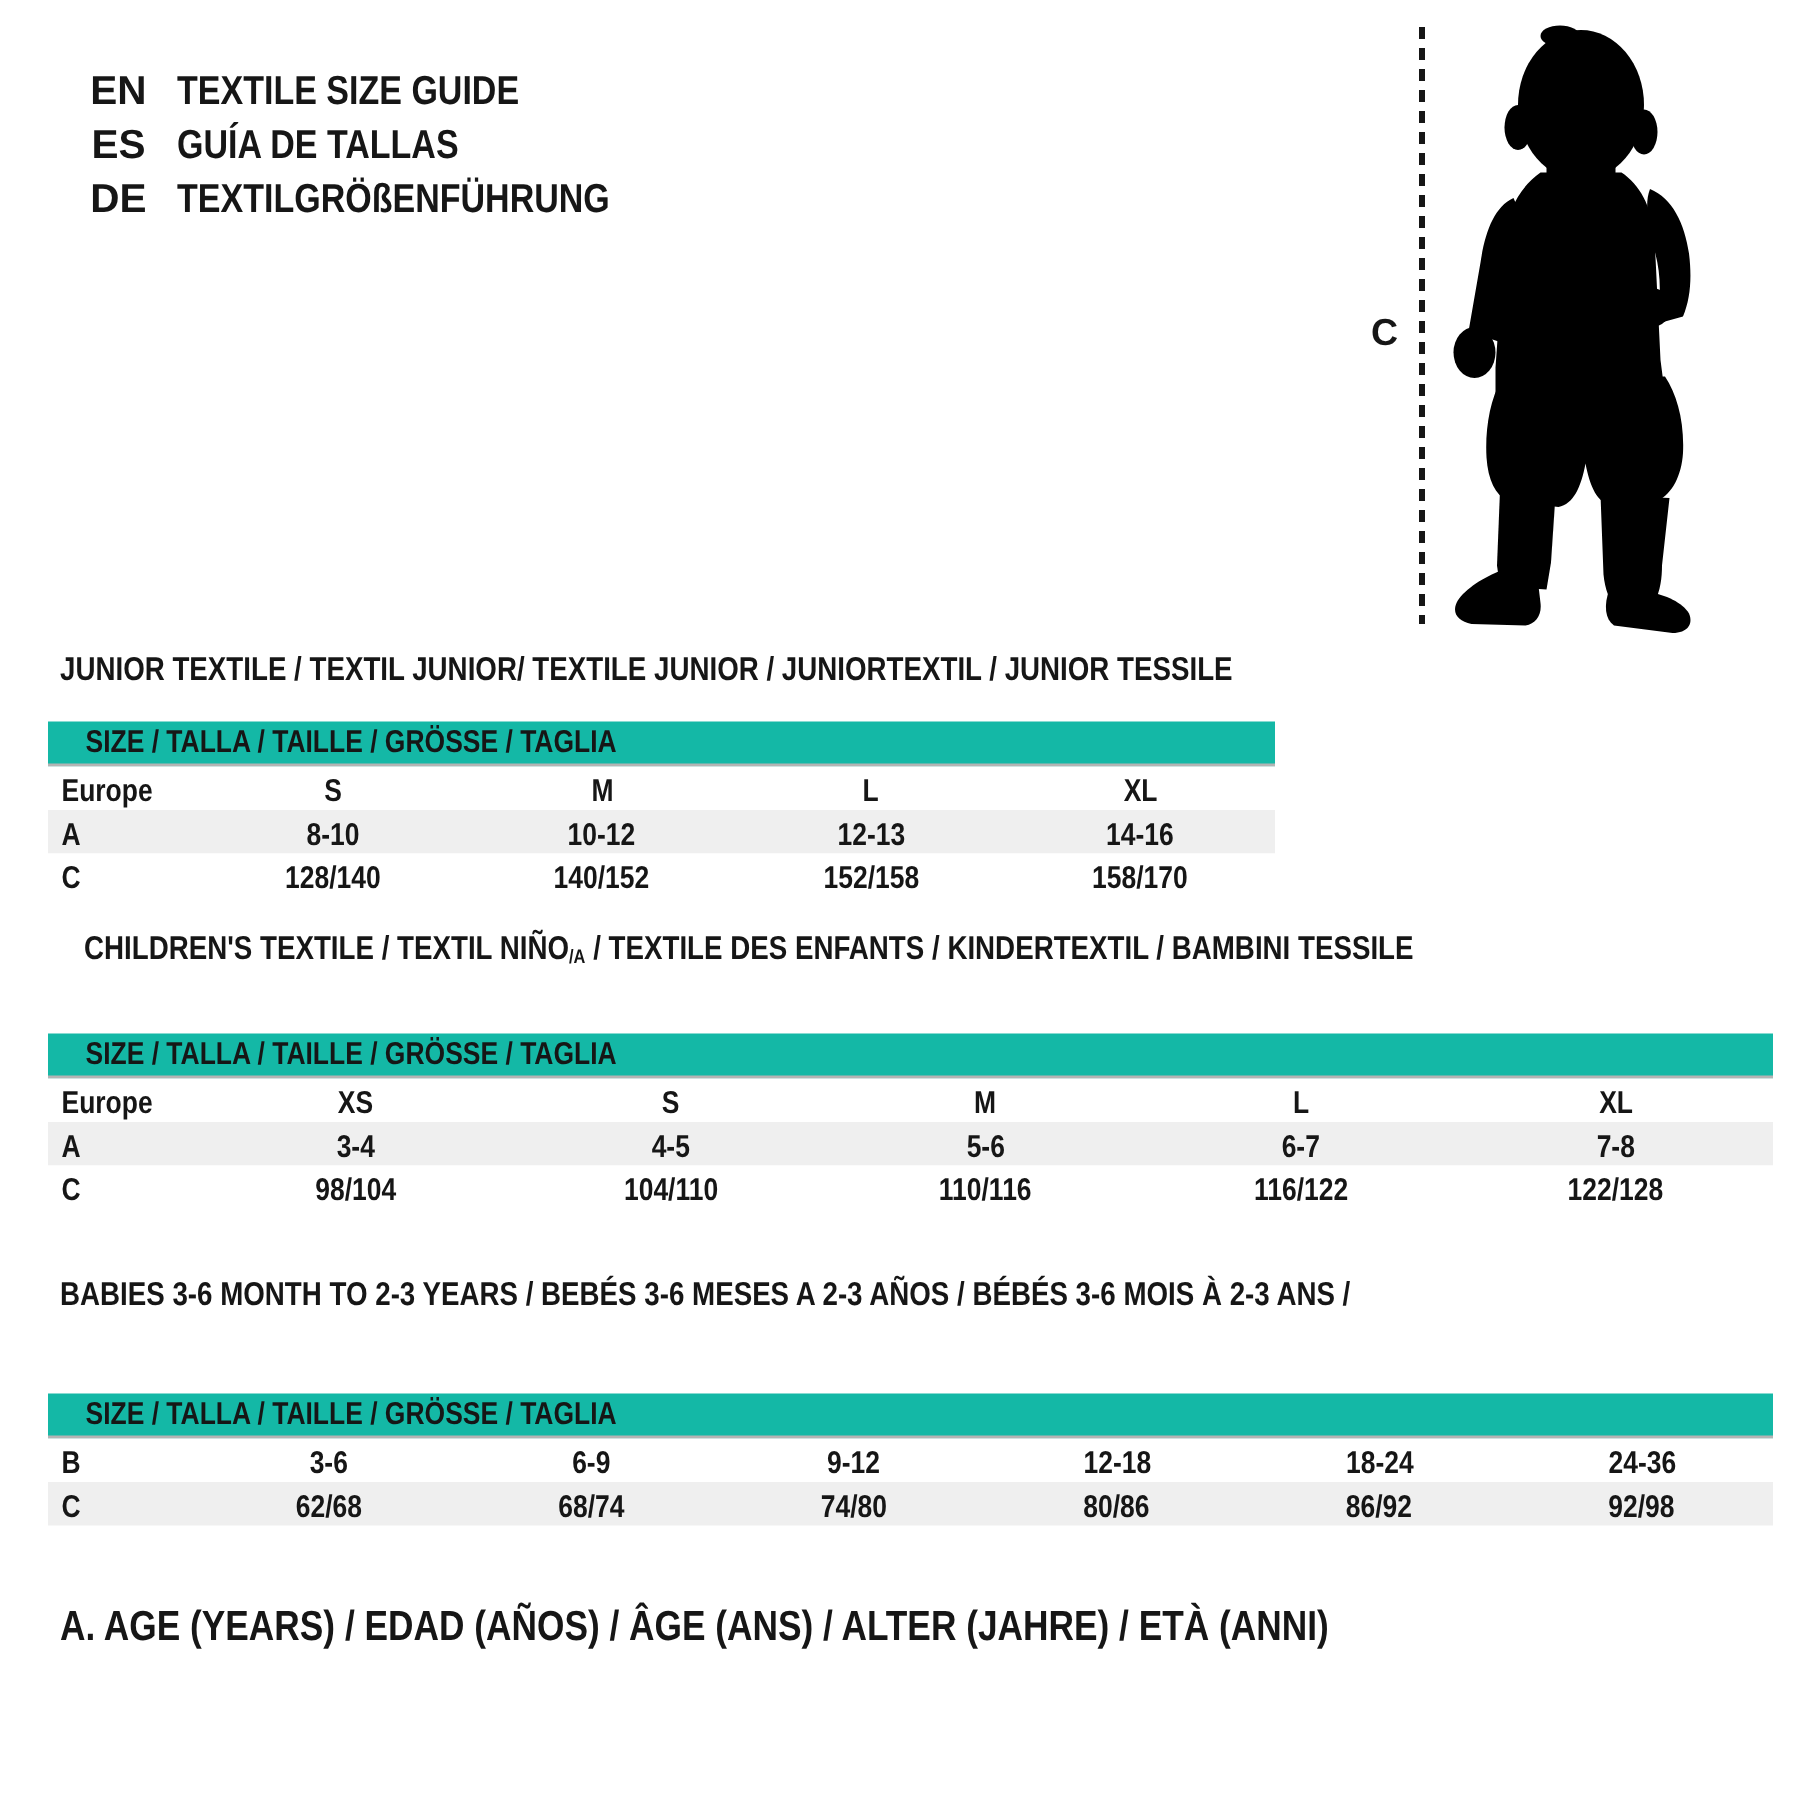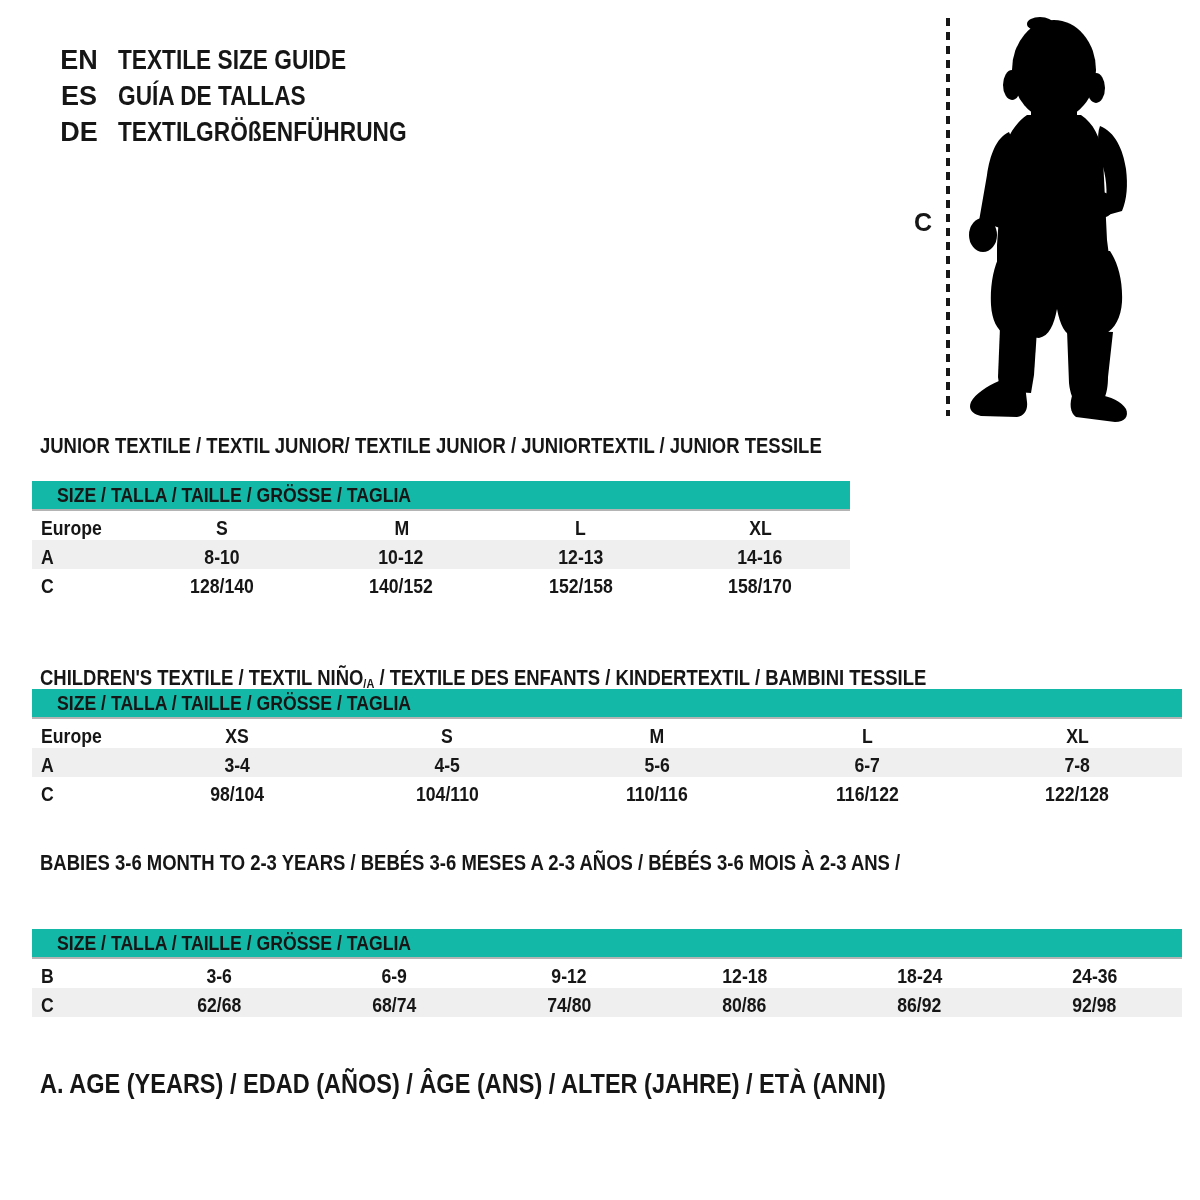--- a/index.html
+++ b/index.html
@@ -110,21 +110,21 @@
     </div>
     <div class="trow">
       <span class="tlabel"><span class="sq">C</span></span>
       <span class="tcell"><span class="sqc">128/140</span></span>
       <span class="tcell"><span class="sqc">140/152</span></span>
       <span class="tcell"><span class="sqc">152/158</span></span>
       <span class="tcell"><span class="sqc">158/170</span></span>
     </div>
   </div>
 
-  <div class="sec-title" style="top:664px;">
+  <div class="sec-title" style="top:618px;margin-left:16px;">
     <span class="sq"><span>CHILDREN'S TEXTILE / TEXTIL NIÑO</span><span class="sub-frag">/A</span><span> / TEXTILE DES ENFANTS / KINDERTEXTIL / BAMBINI TESSILE</span></span>
   </div>
   <div class="size-table" style="top:689px; width:1150px;">
     <div class="size-bar">
       <span class="sq">SIZE / TALLA / TAILLE / GRÖSSE / TAGLIA</span>
     </div>
     <div class="trow">
       <span class="tlabel"><span class="sq">Europe</span></span>
       <span class="tcell"><span class="sqc">XS</span></span>
       <span class="tcell"><span class="sqc">S</span></span>

